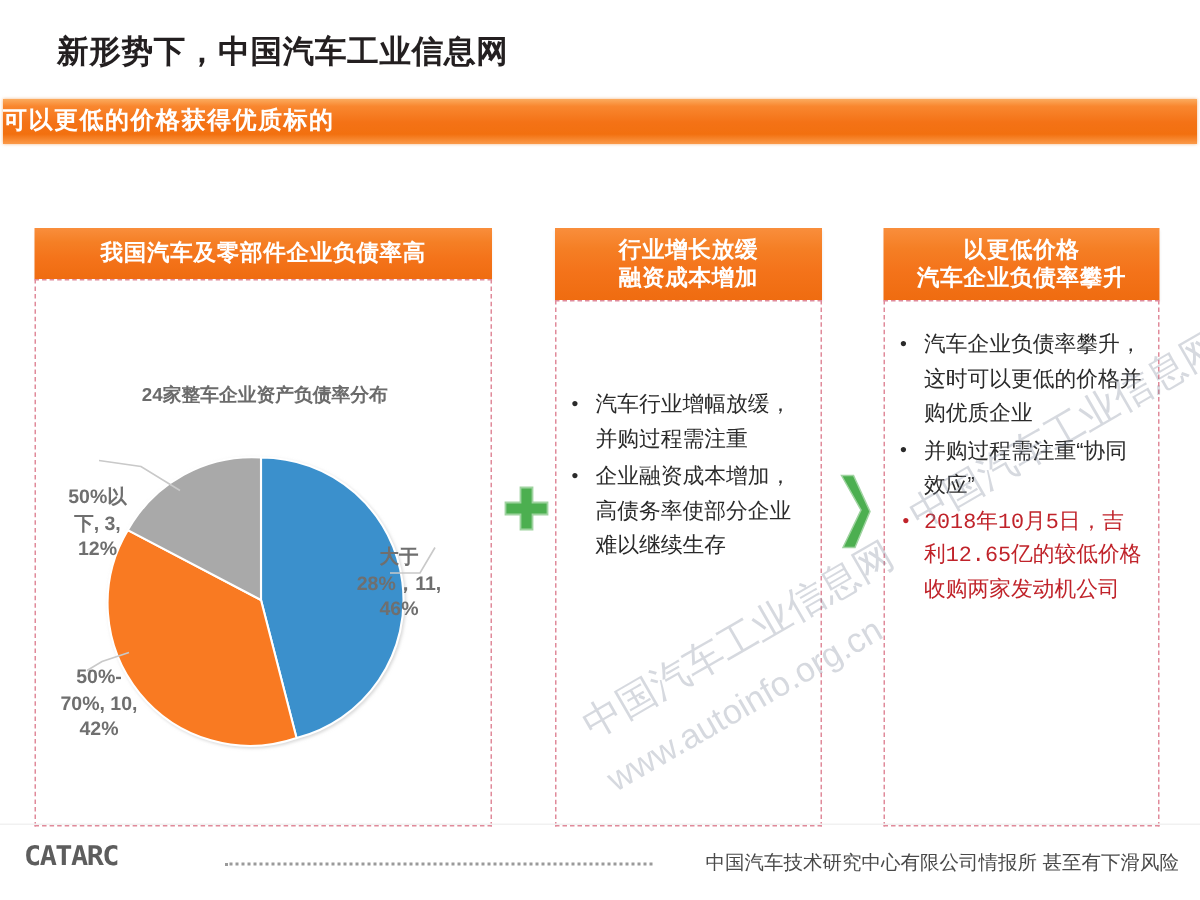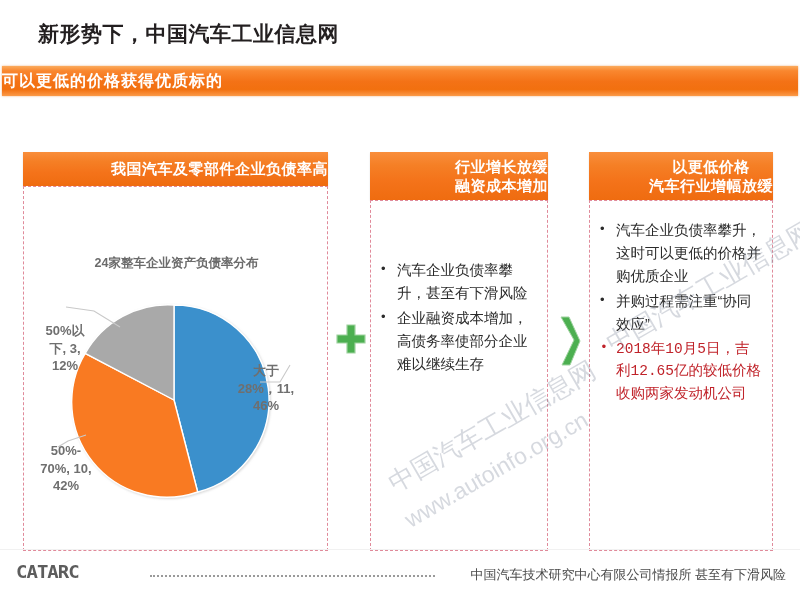--- a/index.html
+++ b/index.html
@@ -75,21 +75,21 @@
     background: linear-gradient(to bottom,
         #f98e3c 0%,
         #f57f25 28%,
         #f4731a 60%,
         #ef6c10 100%);
     color: #ffffff;
     font-weight: bold;
     text-align: center;
     display: flex;
     align-items: center;
-    justify-content: flex-end;
+    justify-content: center;
     line-height: 1.28;
     letter-spacing: 0.5px;
     box-shadow: 0 1px 2px rgba(0,0,0,0.10);
   }
   .panel-body {
     position: absolute;
     left: 0;
     box-sizing: border-box;
     border: 1px dashed #e08a9a;
     background: #ffffff;
@@ -314,37 +314,37 @@
 
   <div class="panel" id="panel-mid">
     <div class="panel-head">
       <div>
         <span class="head-line">行业增长放缓</span>
         <span class="head-line">融资成本增加</span>
       </div>
     </div>
     <div class="panel-body">
       <ul class="bullets" id="mid-bullets">
-        <li>汽车企业负债率攀升，甚至有下滑风险</li>
+        <li>汽车行业增幅放缓，并购过程需注重</li>
         <li>企业融资成本增加，高债务率使部分企业难以继续生存</li>
       </ul>
     </div>
   </div>
 
   <div id="arrow-connector">
     <svg width="26" height="52" viewBox="0 0 26 52">
       <path d="M 5 2 L 18 25 L 6 50 L 14 50 L 24 26 L 13 2 Z" fill="#4caf50" stroke="#9fd3a0" stroke-width="1"></path>
     </svg>
   </div>
 
   <div class="panel" id="panel-right">
     <div class="panel-head">
       <div>
         <span class="head-line">以更低价格</span>
-        <span class="head-line">汽车行业增幅放缓</span>
+        <span class="head-line">汽车企业负债率攀升</span>
       </div>
     </div>
     <div class="panel-body">
       <ul class="bullets" id="right-bullets">
         <li>汽车企业负债率攀升，这时可以更低的价格并购优质企业</li>
         <li>并购过程需注重“协同效应”</li>
         <li class="highlight">2018年10月5日，吉利12.65亿的较低价格收购两家发动机公司</li>
       </ul>
     </div>
   </div>

